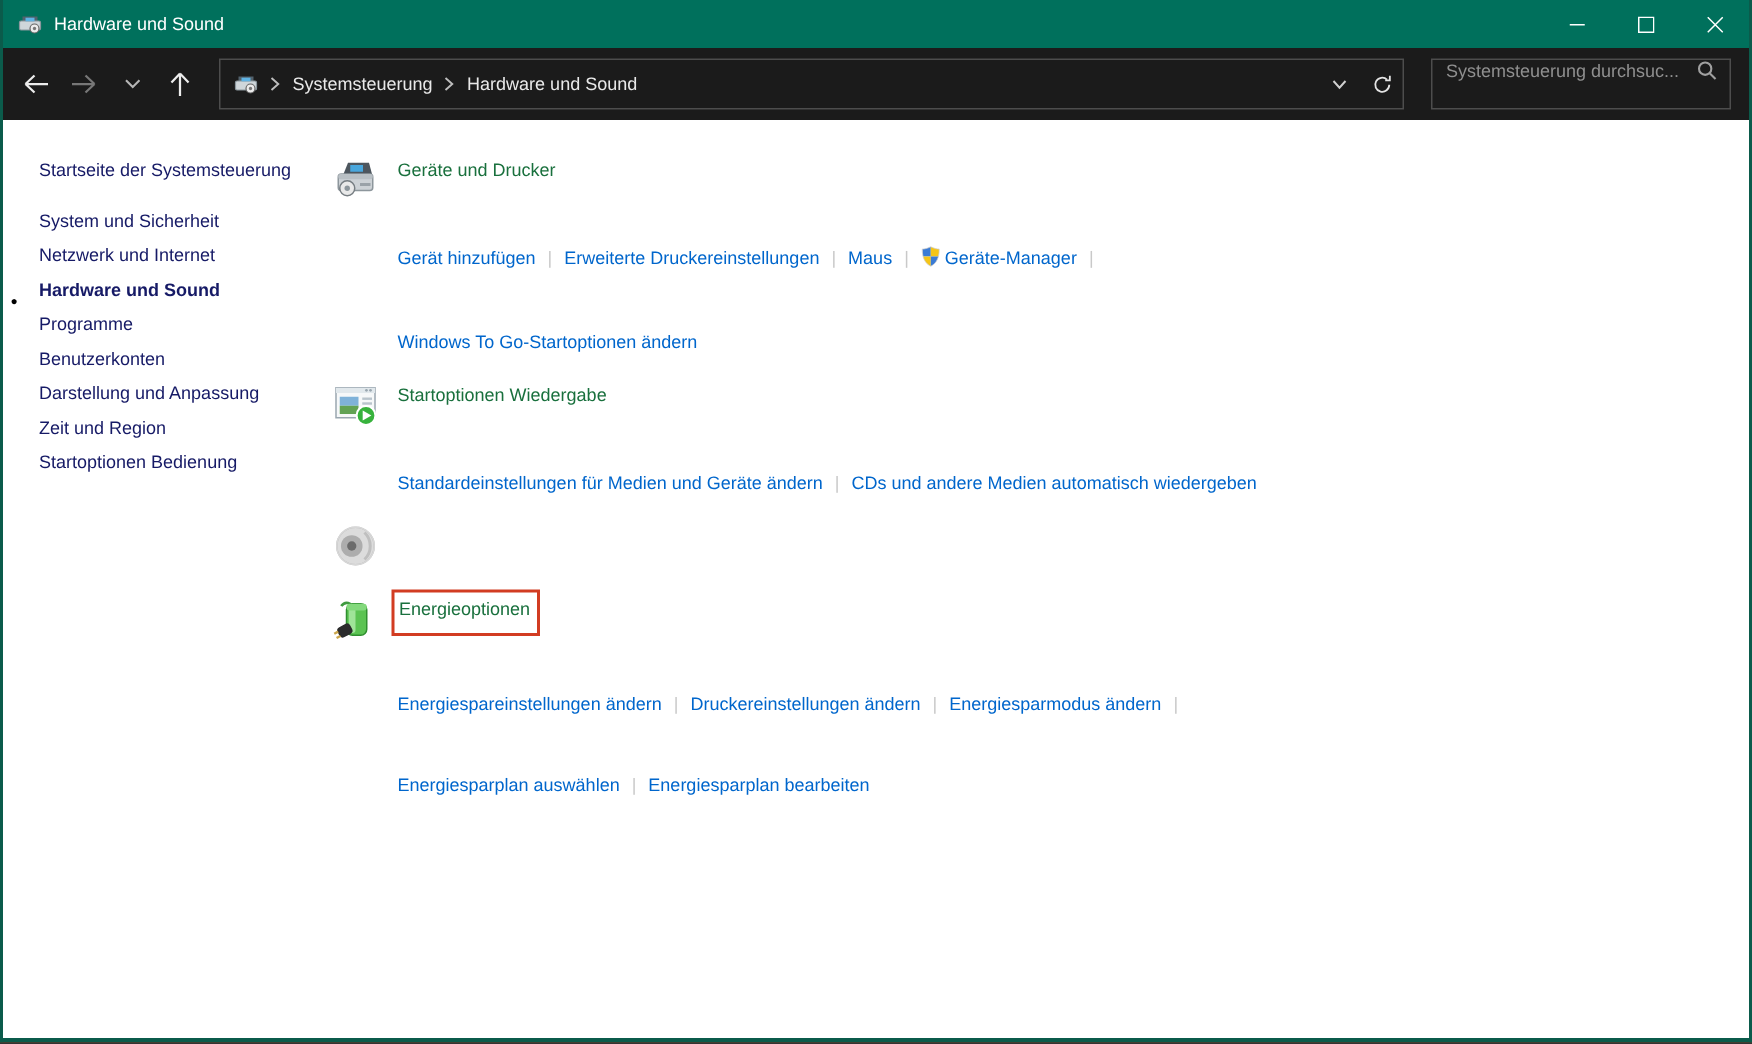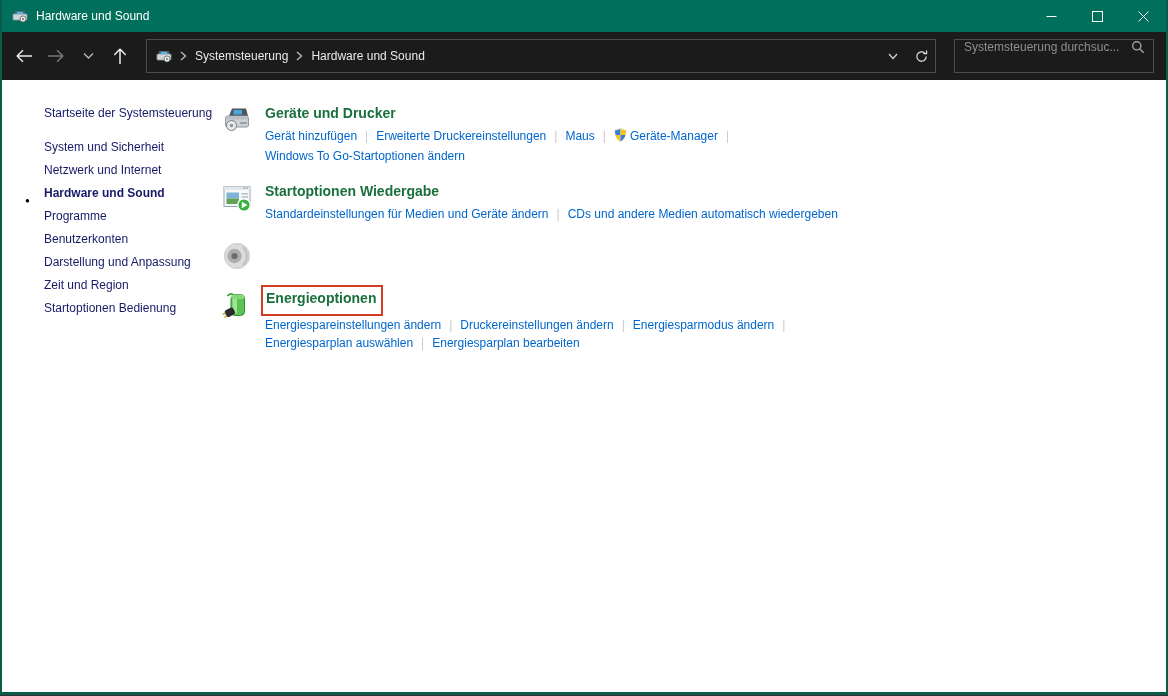--- a/index.html
+++ b/index.html
@@ -24,32 +24,32 @@
   .crumbs{flex:1; display:flex; align-items:center; font-size:12px;}
   .crumb{padding:0 4px; white-space:nowrap; cursor:default;}
   .crumb-chevron{display:flex; padding:0 4px;}
   .addr-controls{display:flex; align-items:center;}
   .addr-btn{width:28px; height:32px; display:flex; align-items:center; justify-content:center;}
   .searchbox{width:200px; height:34px; margin-left:18px; border:1px solid #4d4d4d; display:flex; align-items:flex-start; padding:0 8px 0 9px;}
   .searchbox input{flex:1; min-width:0; background:transparent; border:none; outline:none; color:#ddd; font-size:12px; font-family:"Liberation Sans", sans-serif;}
   .searchbox input::placeholder{color:#8f8f8f;}
   
   .main{flex:1; display:flex; background:#fff; overflow:hidden;}
-  .sidebar{width:218px; flex:0 0 218px; padding:22px 0 0 42px; font-size:12px; color:var(--sidebar-text);}
+  .sidebar{width:218px; flex:0 0 218px; padding:22px 0 0 24px; font-size:12px; color:var(--sidebar-text);}
   .side-item{position:relative; line-height:23px; cursor:default; white-space:nowrap;}
   .side-home{margin-bottom:11px;}
   .side-item.active{font-weight:bold;}
   .side-item .bullet{position:absolute; left:-19px; top:0; color:#000; font-size:12px;}
   .content{flex:1; padding-top:22px;}
   .section{display:flex; margin-bottom:15px;}
   .sec-icon{width:34px; flex:0 0 34px; margin:2px 11px 0 0; display:flex; justify-content:center; align-items:flex-start;}
   .sec-body{min-width:0;}
-  .sec-title{font-size:14px; font-weight:bold; color:var(--heading); line-height:22px; margin-bottom:3px; cursor:pointer; display:inline-block;}
+  .sec-title{font-size:12px; font-weight:normal; color:var(--heading); line-height:22px; margin-bottom:3px; cursor:pointer; display:inline-block;}
   .sec-title-box{border:2px solid var(--highlight); padding:0 5px 2px 3px; margin:-2px 0 0 -4px; display:inline-block;}
-  .links-line{font-size:12px; line-height:18px; color:#333; white-space:nowrap;}
+  .links-line{font-size:12px; line-height:18px; color:#333; white-space:nowrap;margin-top:36px;}
   .cp-link{color:var(--link); text-decoration:none; cursor:pointer;}
   .cp-link .shield{display:inline-block; vertical-align:-2px; margin-right:3px;}
   .sep{color:var(--sep); margin:0 8px; font-size:12px;}
 </style>
 </head>
 <body>
 
 <div class="window">
 
   <div class="titlebar">

